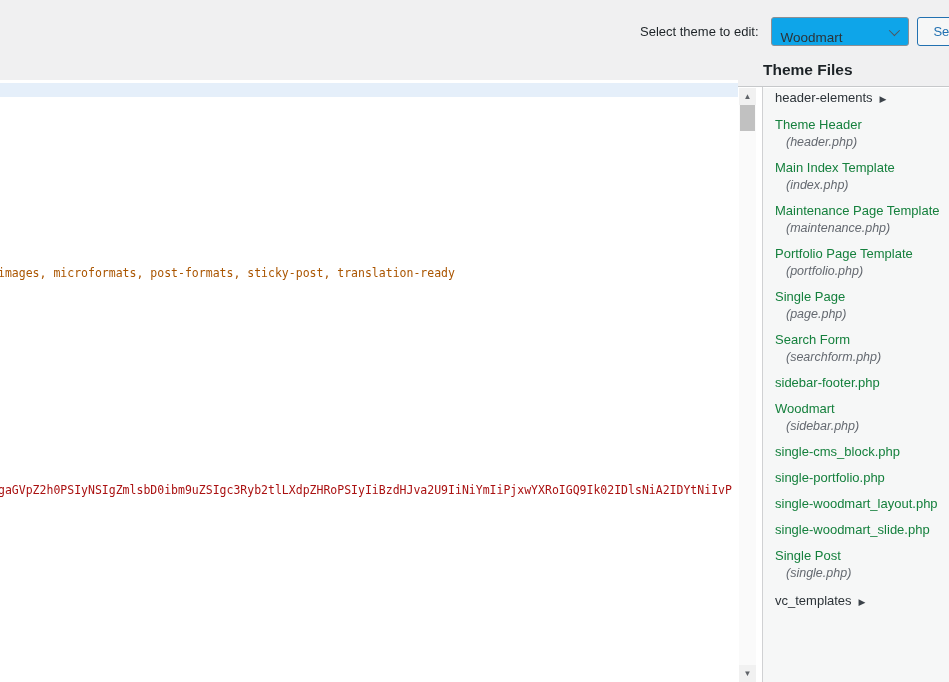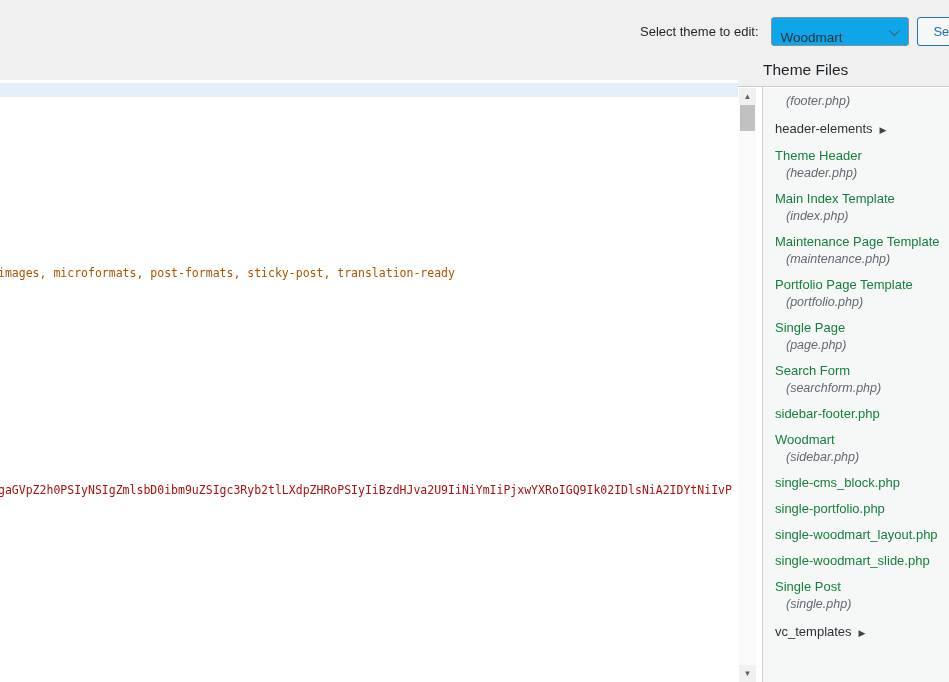--- a/index.html
+++ b/index.html
@@ -17,21 +17,21 @@
                   align-items:center; padding:12px 28px 0 9px; font-size:13.5px;
                   color:#2c3338; cursor:pointer; }
   .chevron { position:absolute; right:11px; top:10px; width:8px; height:8px;
              border-right:1.6px solid #50575e; border-bottom:1.6px solid #50575e;
              transform:rotate(45deg) translateY(-2px); }
   .select-btn { margin-left:8px; height:29px; min-width:70px; background:#f6f7f7;
                 border:1px solid #2271b1; border-radius:3px; color:#2271b1;
                 font-size:13px; padding:0 10px; cursor:pointer;
                 font-family:"Liberation Sans", sans-serif; }
   .panel-title { position:absolute; top:61px; left:763px; font-size:15.5px;
-                 font-weight:400; color:#1d2327; }
+                 font-weight:700; color:#1d2327; }
 
   
   .editor { position:absolute; top:80px; left:0; width:738px; height:594px;
             background:#fff; overflow:hidden; }
   .active-line { position:absolute; top:3px; left:0; width:738px; height:14px;
                  background:#e5effa; }
   .code-line { position:absolute; left:-2px; font-family:"DejaVu Sans Mono", monospace;
                font-size:11.5px; white-space:pre; }
   .code-comment { top:186px; color:#aa5500; }
   .code-string  { top:403px; color:#aa1111; }
@@ -87,24 +87,20 @@
 <div class="vscroll">
   <div class="sb-btn sb-up">▲</div>
   <div class="sb-thumb"></div>
   <div class="sb-btn sb-down">▼</div>
 </div>
 
 <div class="vdivider"></div>
 
 <ul class="filelist">
 
-  <li class="item clipped">
-    <a class="file-link">Theme Footer</a>
-    <span class="file-sub">(footer.php)</span>
-  </li>
 
   <li class="item">
     <span class="folder-row"><span>header-elements</span><span class="folder-arrow">▶</span></span>
   </li>
 
   <li class="item">
     <a class="file-link">Theme Header</a>
     <span class="file-sub">(header.php)</span>
   </li>
 

